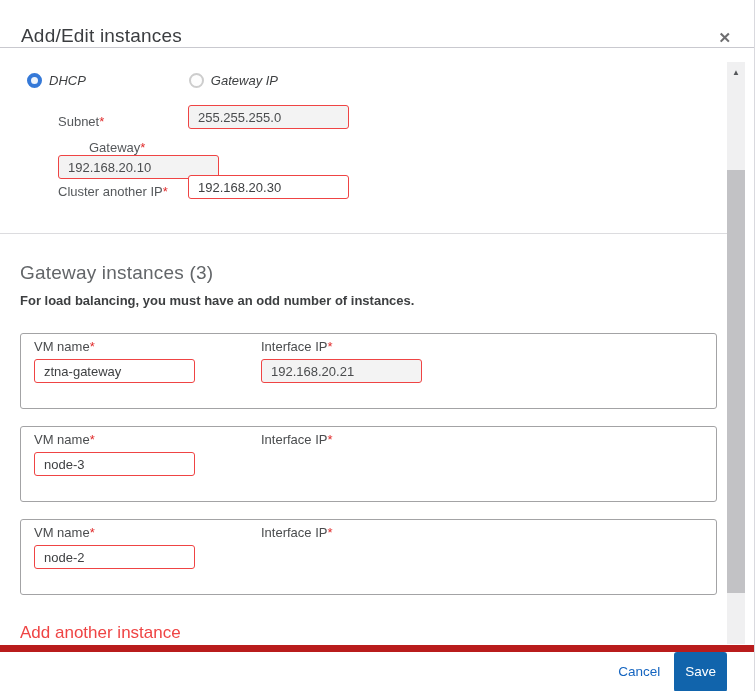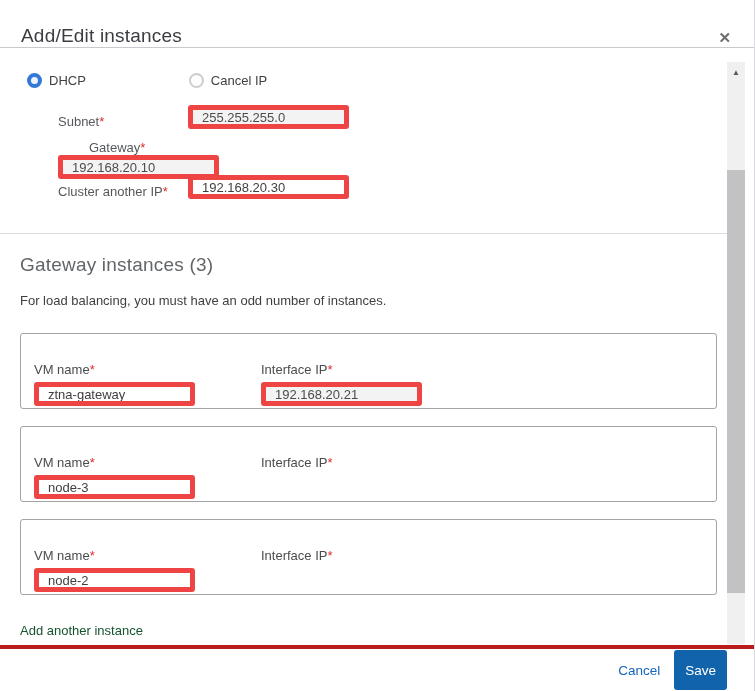--- a/index.html
+++ b/index.html
@@ -33,67 +33,67 @@
   .modal-body { position: absolute; top: 48px; left: 0; right: 0; bottom: 46px; background: #fff; }
 
   .radio-row { position: absolute; top: 25px; left: 27px; display: flex; align-items: center; }
   .radio-opt { display: flex; align-items: center; cursor: pointer; }
   .radio-opt + .radio-opt { margin-left: 103px; }
   .radio-circle {
     width: 15px; height: 15px; border-radius: 50%;
     background: #fdfdfd; border: 2px solid #cdcdcd; margin-right: 7px;
   }
   .radio-circle.selected { border: 4.5px solid #3579d8; background: #eef4fc; }
-  .radio-label { font-size: 13px; color: #3d3f41; }
+  .radio-label { font-size: 13px; color: #3d3f41; font-style: italic; }
 
   .field-row { position: absolute; left: 58px; height: 24px; display: flex; align-items: flex-end; }
   .field-row .field-label { width: 130px; font-size: 13px; color: #55585b; }
   .req { color: #e02b2b; }
   .text-input {
     font-family: "Liberation Sans", sans-serif;
     width: 161px; height: 24px;
-    border: 5px solid #ef4444; border-radius: 3px;
+    border: 1px solid #ef4444; border-radius: 3px;
     padding: 4px 9px; font-size: 13px; color: #3d3f41;
     background: #fff; outline: none;
   }
   .text-input:disabled, .text-input.disabled { background: #f3f3f3; color: #4a4c4e; }
 
   .section-divider { position: absolute; left: 0; width: 727px; height: 0; border-top: 1px solid #dcdcdf; }
   .section-heading { position: absolute; left: 20px; font-size: 19px; font-weight: 400; color: #636669; letter-spacing: .2px; }
-  .section-note { position: absolute; left: 20px; font-size: 13px; color: #3d3f41; }
+  .section-note { position: absolute; left: 20px; font-size: 13px; color: #3d3f41; font-weight: bold; }
 
   .instance-card {
     position: absolute; left: 20px; width: 697px; height: 76px;
     border: 1px solid #a3a3a5; border-radius: 3px; background: #fff;
   }
-  .card-col { position: absolute; top: 28px; }
+  .card-col { position: absolute; top: 5px; }
   .card-col.col-vm { left: 13px; }
   .card-col.col-ip { left: 240px; }
   .card-label { display: block; font-size: 13px; color: #4a4c4e; margin-bottom: 5px; }
 
-  .add-link { position: absolute; left: 20px; font-size: 13px; color: #14532d; cursor: pointer; text-decoration: none; }
+  .add-link { position: absolute; left: 20px; font-size: 17px; color: #ef4444; cursor: pointer; text-decoration: none; }
 
   
   .scrollbar {
     position: absolute; top: 14px; right: 9px; width: 18px; height: 582px;
     background: #f0f0f1;
   }
   .scroll-up-arrow {
     position: absolute; top: 3px; left: 0; width: 18px; height: 14px;
     display: flex; align-items: center; justify-content: center;
     font-size: 8px; color: #55585b; cursor: pointer;
   }
   .scroll-thumb {
     position: absolute; top: 108px; left: 0; width: 18px; height: 423px;
     background: #c2c2c5; cursor: pointer;
   }
   
   .modal-footer {
     position: absolute; left: 0; right: 0; bottom: 0; height: 46px;
-    border-top: 4px solid #b91c1c; background: #fff;
+    border-top: 7px solid #b91c1c; background: #fff;
     display: flex; align-items: center; justify-content: flex-end;
     padding-right: 27px;
   }
   .cancel-link { font-size: 13.5px; color: #1565c0; cursor: pointer; margin-right: 14px; text-decoration: none; }
   .save-btn {
     font-family: "Liberation Sans", sans-serif;
     min-width: 47px; height: 40px; padding: 0 11px;
     background: #1164ac; color: #ffffff; font-size: 13.5px;
     border: none; border-radius: 3px; cursor: pointer;
   }
@@ -110,42 +110,42 @@
 
   <div class="modal-body">
 
     <div class="radio-row">
       <div class="radio-opt">
         <span class="radio-circle selected"></span>
         <span class="radio-label">DHCP</span>
       </div>
       <div class="radio-opt">
         <span class="radio-circle"></span>
-        <span class="radio-label">Cancel IP</span>
+        <span class="radio-label">Gateway IP</span>
       </div>
     </div>
 
     <div class="field-row" style="top:57px;">
       <span class="field-label"><span>Subnet</span><span class="req">*</span></span>
       <input class="text-input disabled" disabled="" value="255.255.255.0" style="">
     </div>
 
     <div class="field-row" style="top:92px;flex-direction:column;">
       <span class="field-label"><span>Gateway</span><span class="req">*</span></span>
       <input class="text-input disabled" disabled="" value="192.168.20.10" style="">
     </div>
 
     <div class="field-row" style="top:127px;">
       <span class="field-label"><span>Cluster another IP</span><span class="req">*</span></span>
       <input class="text-input" value="192.168.20.30" style="">
     </div>
 
     <div class="section-divider" style="top:185px;"></div>
 
-    <div class="section-heading" style="top:206px;">Gateway instances (3)</div>
+    <div class="section-heading" style="top:214px;">Gateway instances (3)</div>
     <div class="section-note" style="top:245px;">For load balancing, you must have an odd number of instances.</div>
 
     <div class="instance-card" style="top:285px;">
       <div class="card-col col-vm">
         <span class="card-label"><span>VM name</span><span class="req">*</span></span>
         <input class="text-input" value="ztna-gateway" style="">
       </div>
       <div class="card-col col-ip">
         <span class="card-label"><span>Interface IP</span><span class="req">*</span></span>
         <input class="text-input disabled" disabled="" value="192.168.20.21" style="">

